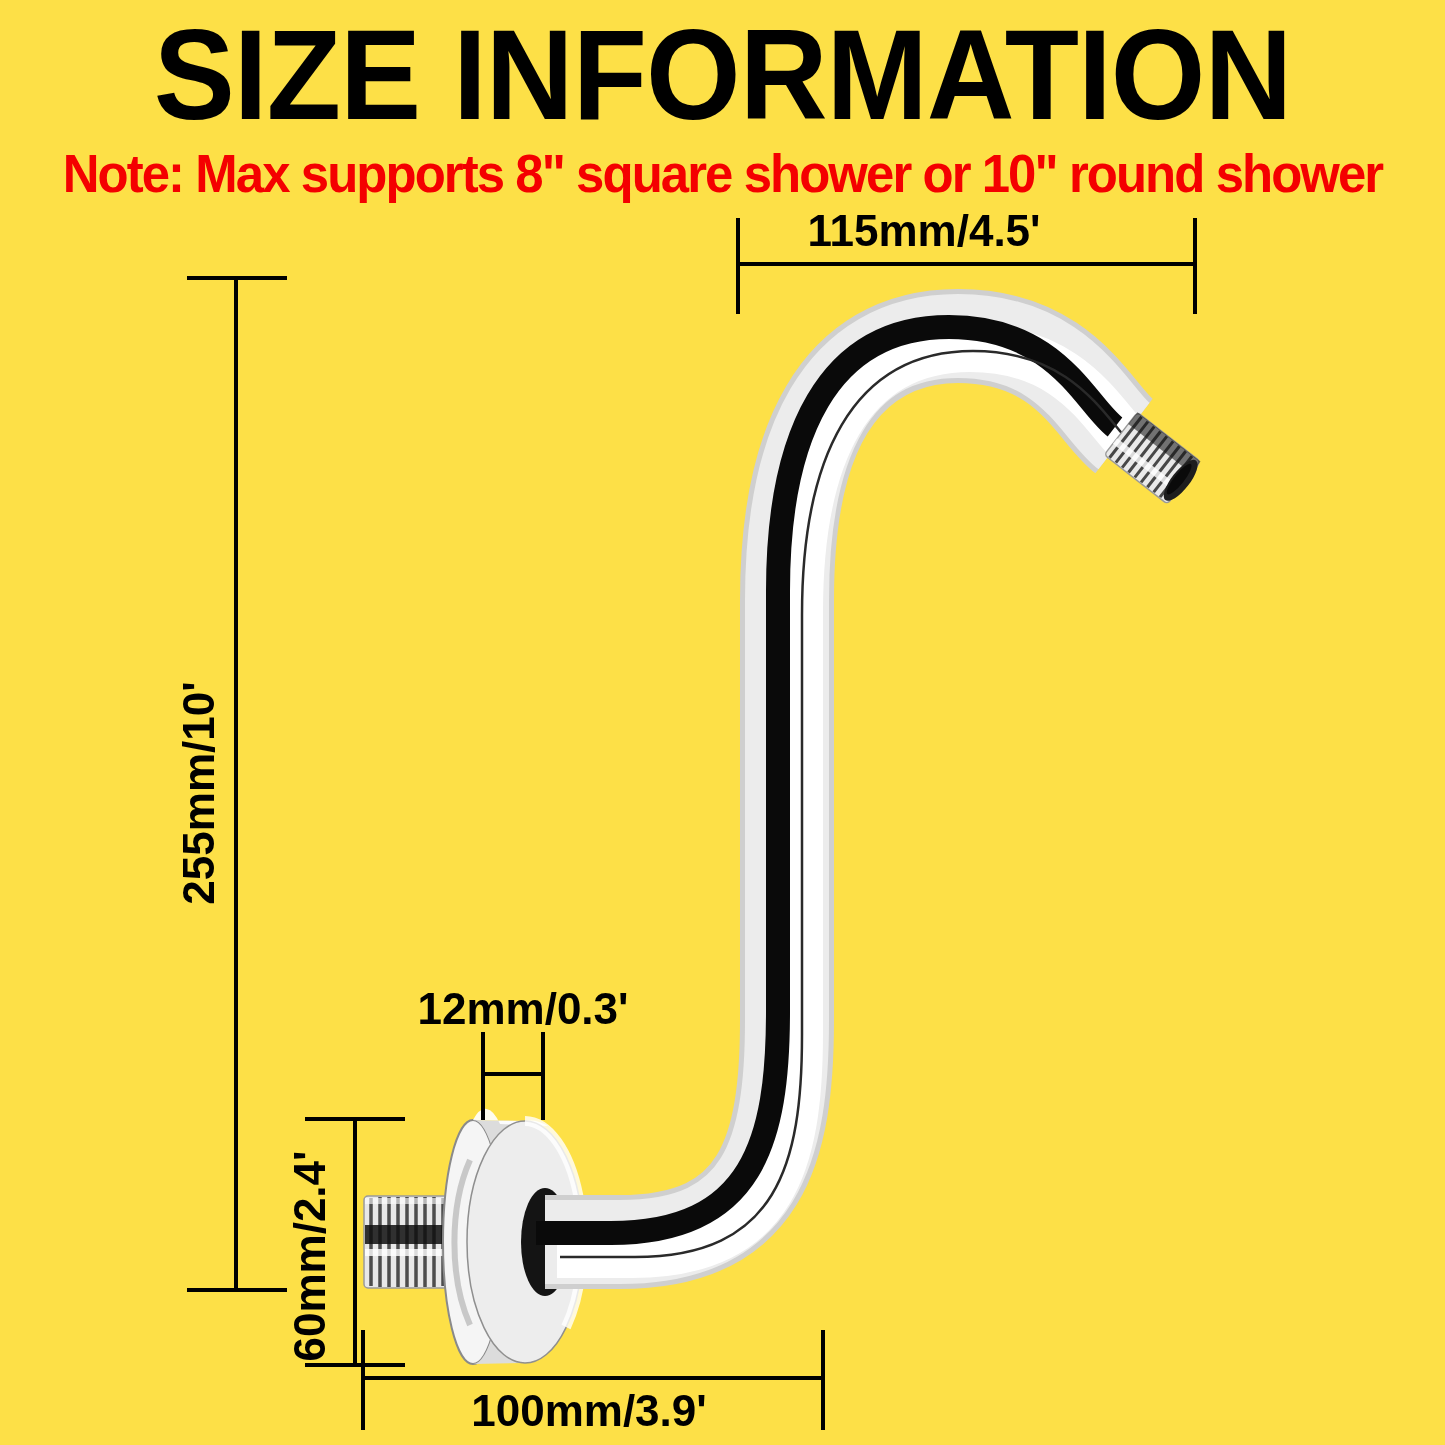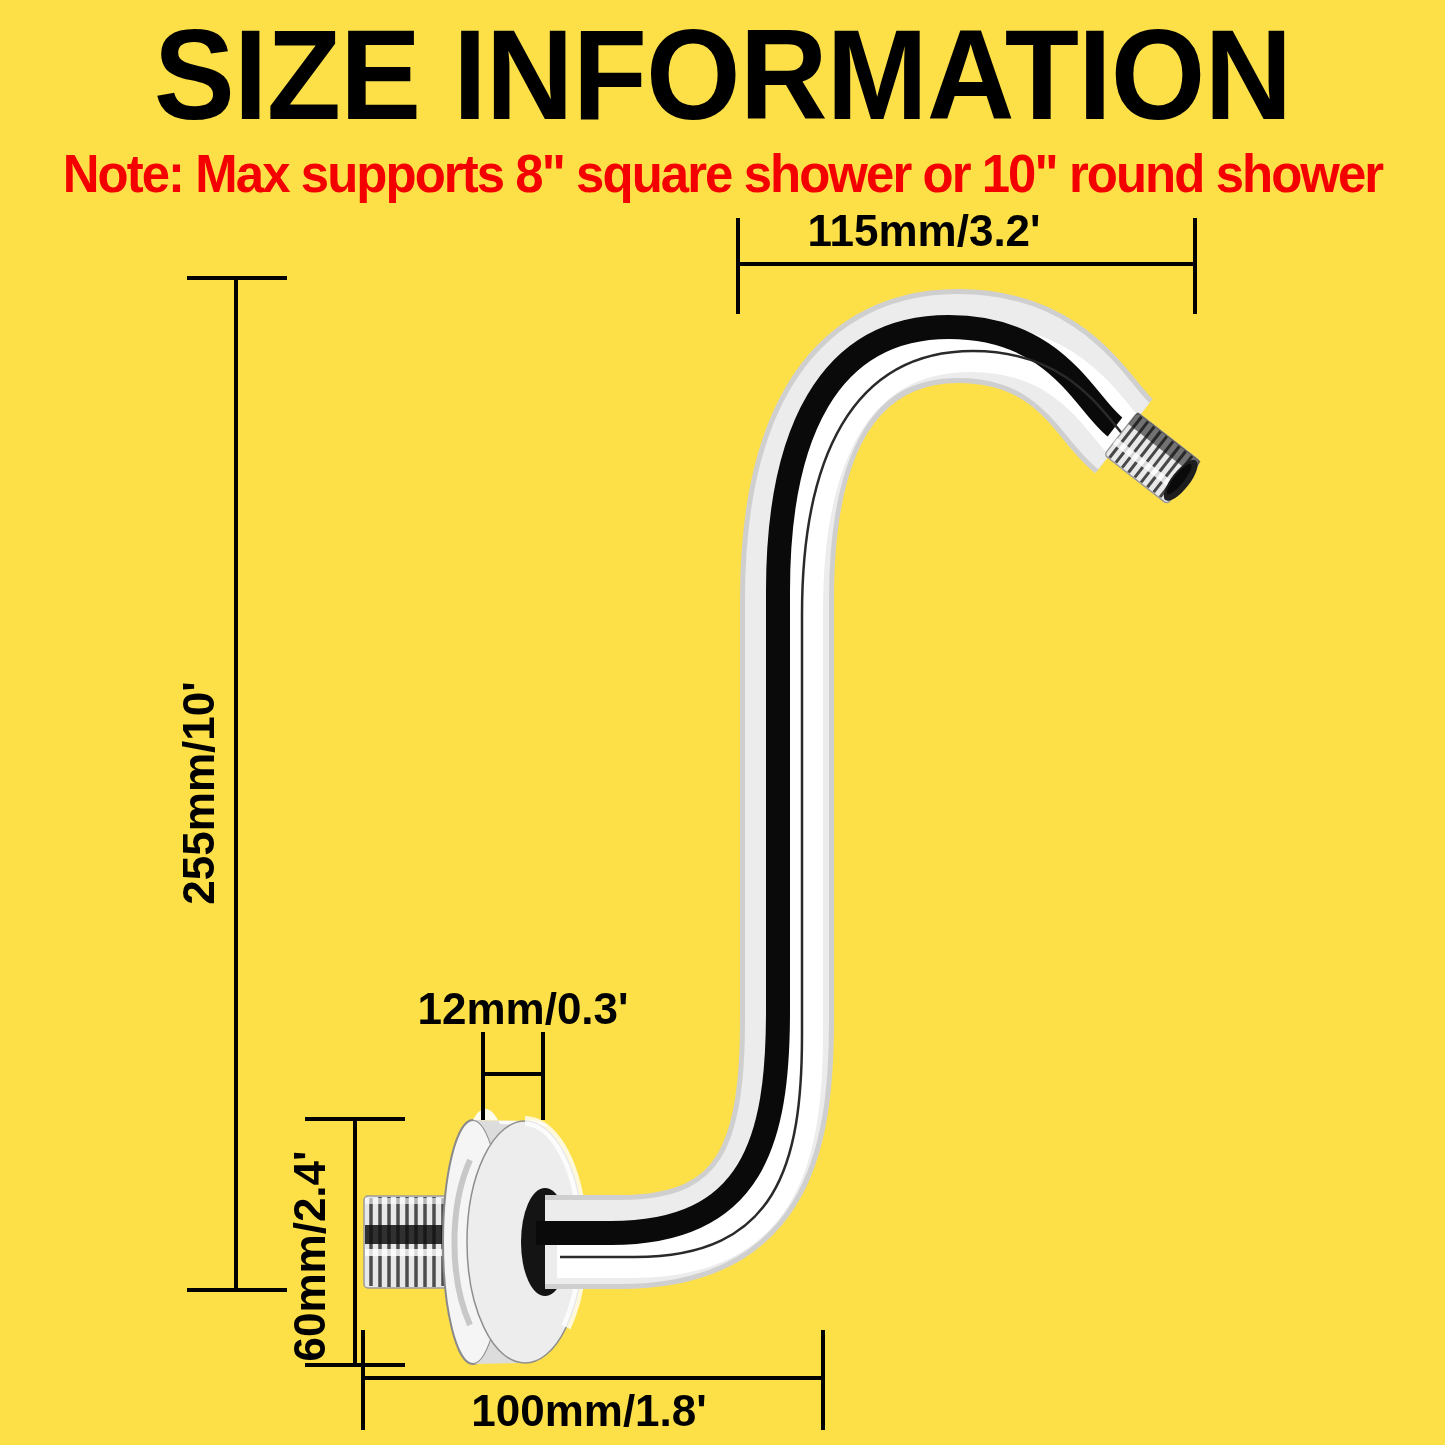--- a/index.html
+++ b/index.html
@@ -91,21 +91,21 @@
       <rect x="-4" y="6" width="80" height="7" fill="#ffffff" opacity="0.8"></rect>
       <ellipse cx="72" cy="0" rx="9" ry="25" fill="#1e1e1e"></ellipse>
       <ellipse cx="70" cy="0" rx="5" ry="19" fill="#0a0a0a"></ellipse>
     </g>
   </svg>
 
   <div>
     <div class="dl" style="left:736px;top:262px;width:461px;height:4px;"></div>
     <div class="dl" style="left:736px;top:218px;width:4px;height:96px;"></div>
     <div class="dl" style="left:1193px;top:218px;width:4px;height:96px;"></div>
-    <div class="dim-label" style="left:724px;top:206px;">115mm/3.2'</div>
+    <div class="dim-label" style="left:724px;top:206px;">115mm/4.5'</div>
   </div>
 
   <div>
     <div class="dl" style="left:234px;top:276px;width:4px;height:1016px;"></div>
     <div class="dl" style="left:187px;top:276px;width:100px;height:4px;"></div>
     <div class="dl" style="left:187px;top:1288px;width:100px;height:4px;"></div>
     <div class="dim-label rot" style="left:-1px;top:768px;">255mm/10'</div>
   </div>
 
   <div>
@@ -119,16 +119,16 @@
     <div class="dl" style="left:353px;top:1117px;width:4px;height:250px;"></div>
     <div class="dl" style="left:305px;top:1117px;width:100px;height:4px;"></div>
     <div class="dl" style="left:305px;top:1363px;width:100px;height:4px;"></div>
     <div class="dim-label rot" style="left:110px;top:1231px;">60mm/2.4'</div>
   </div>
 
   <div>
     <div class="dl" style="left:361px;top:1376px;width:464px;height:4px;"></div>
     <div class="dl" style="left:361px;top:1330px;width:4px;height:100px;"></div>
     <div class="dl" style="left:821px;top:1330px;width:4px;height:100px;"></div>
-    <div class="dim-label" style="left:389px;top:1386px;">100mm/1.8'</div>
+    <div class="dim-label" style="left:389px;top:1386px;">100mm/3.9'</div>
   </div>
 
 </div>
 
 </body></html>

